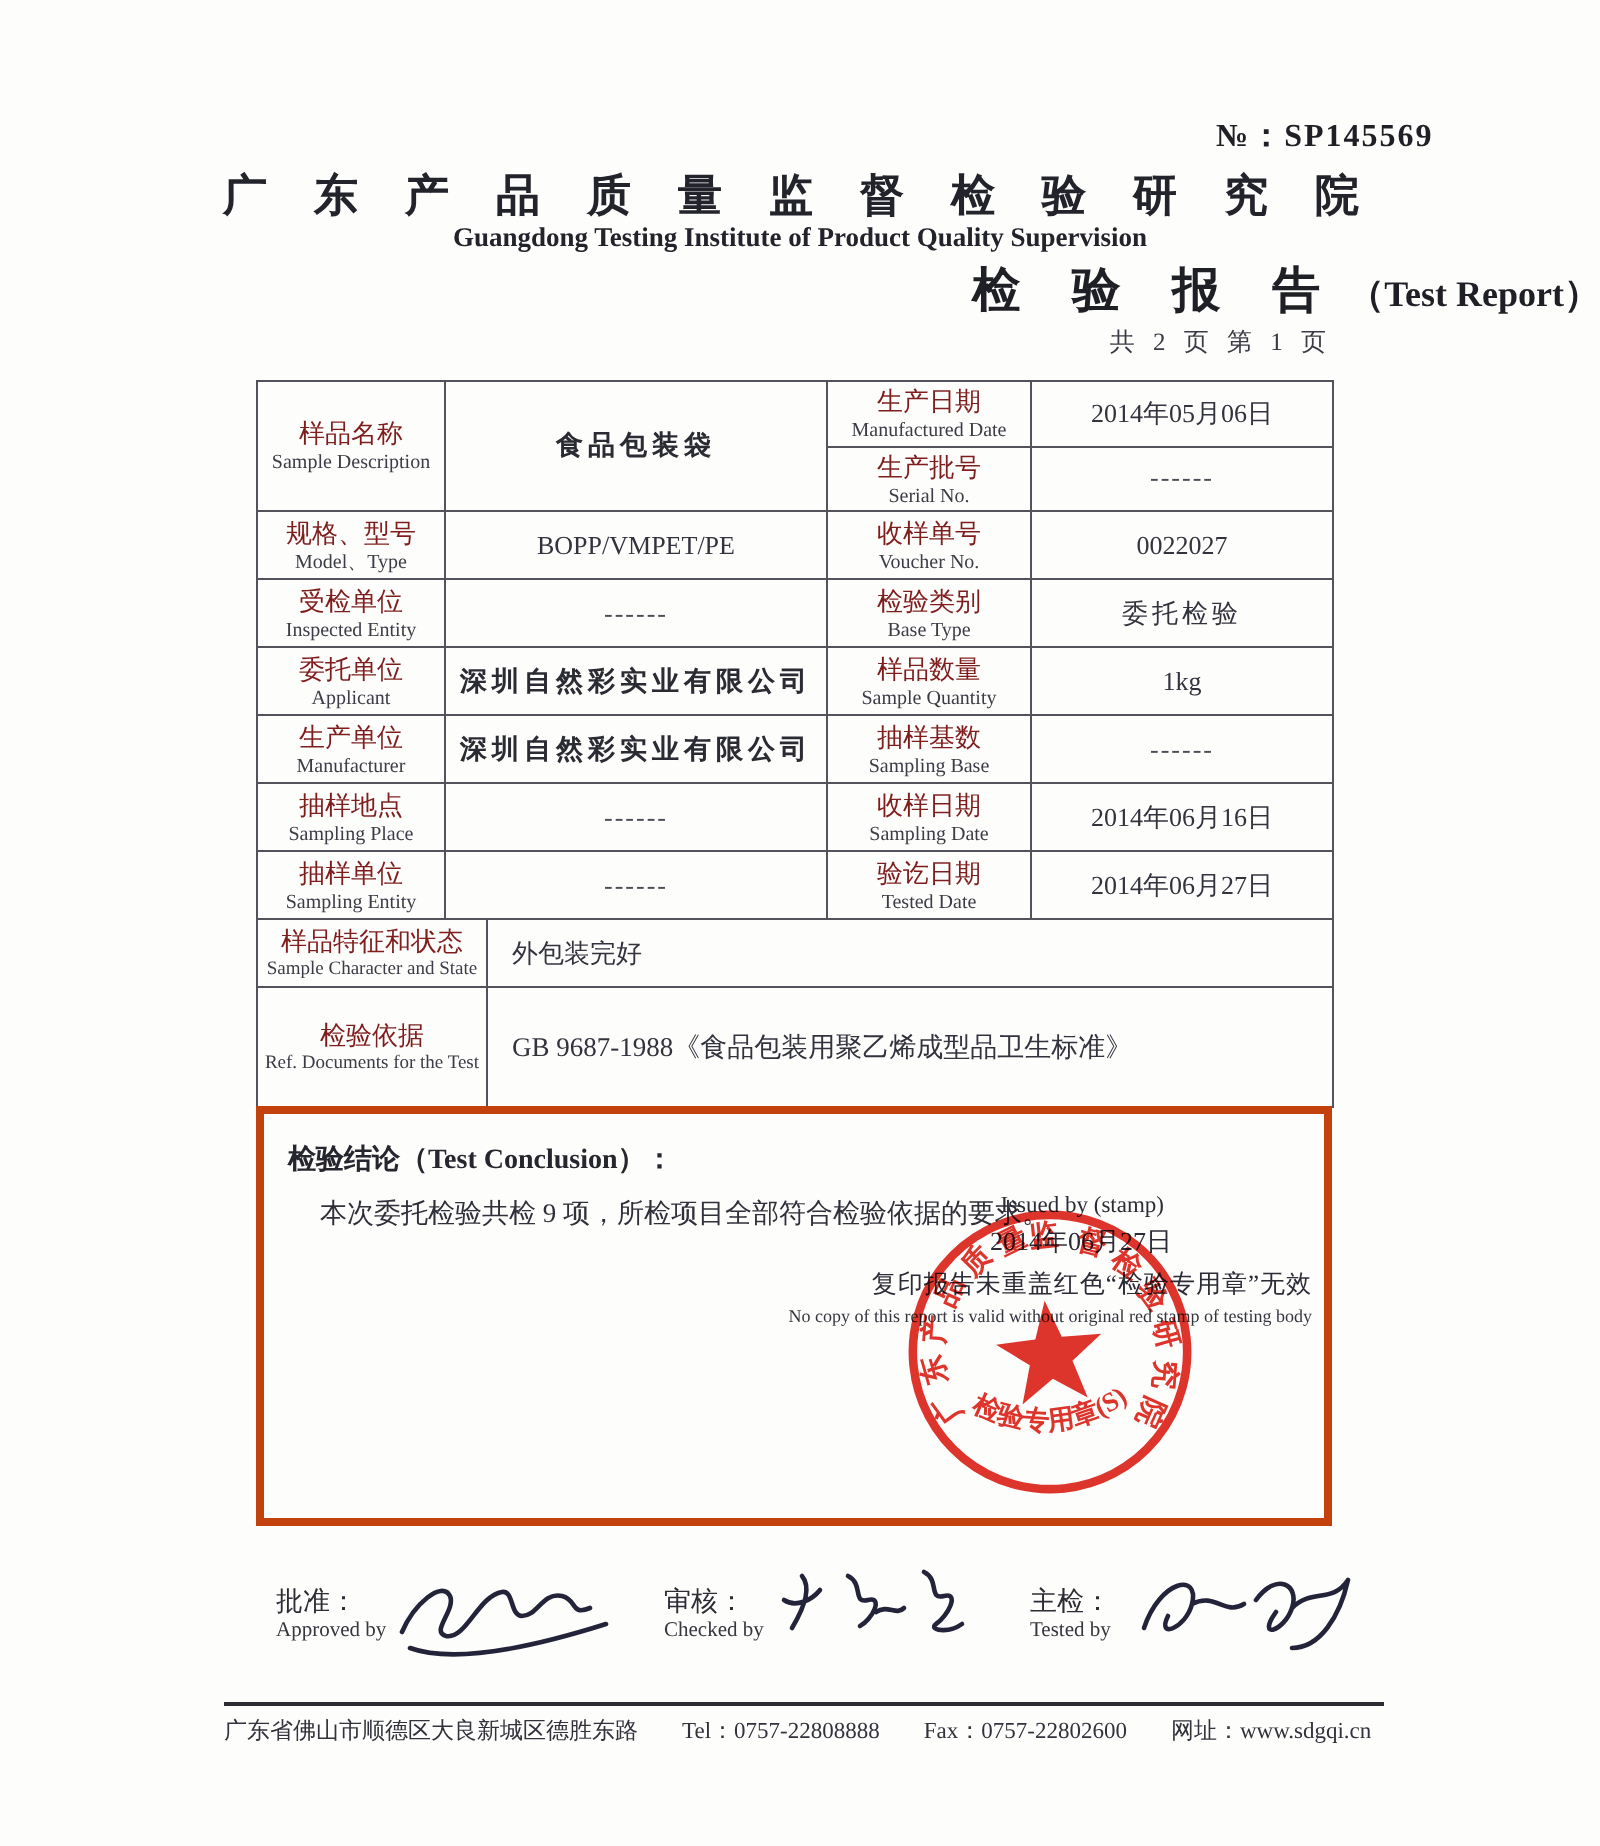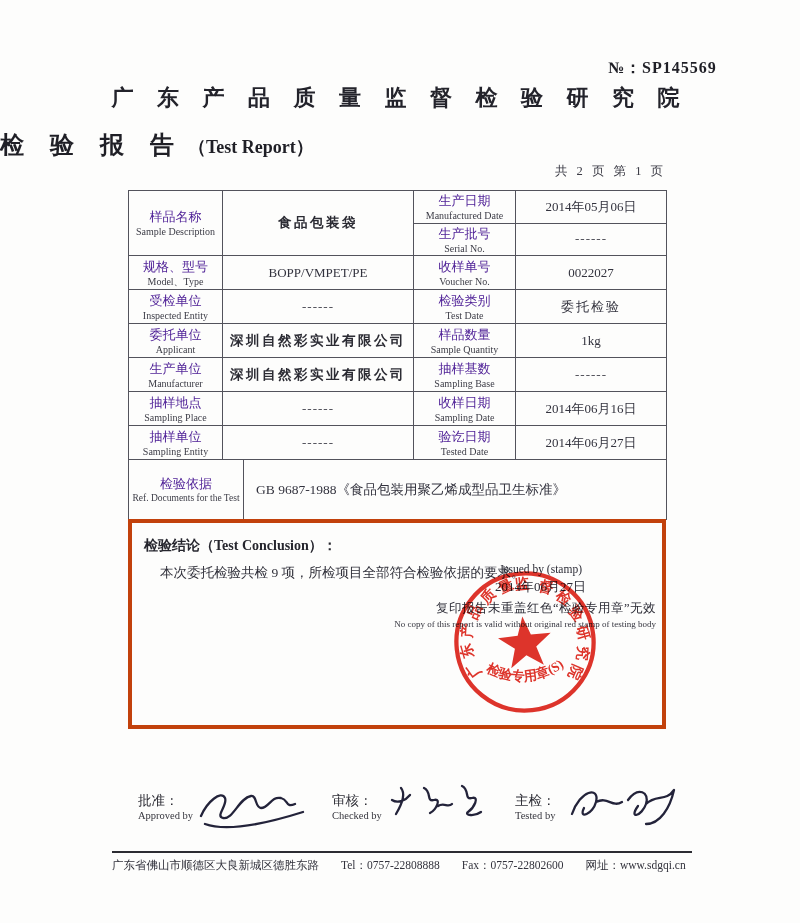--- a/index.html
+++ b/index.html
@@ -5,30 +5,30 @@
   html,body{margin:0;padding:0;background:#ffffff;}
   .page{
     position:relative;width:800px;height:923px;background:#fdfdfc;overflow:hidden;
     font-family:"Liberation Serif","DejaVu Serif",serif;color:#2e2e34;
   }
   .abs{position:absolute;}
   
   .report-no{top:58px;left:608px;font-size:16px;font-weight:bold;letter-spacing:1px;color:#1f1f26;}
   .inst-zh{top:83px;left:0;width:800px;text-align:center;font-size:22px;font-weight:bold;letter-spacing:9px;color:#23232b;}
   .inst-en{top:111px;left:0;width:800px;text-align:center;font-size:13.5px;font-weight:bold;color:#23232b;}
-  .doc-title{top:129px;left:0;width:800px;text-align:left;font-weight:bold;color:#1f1f26;}
+  .doc-title{top:129px;left:0;width:800px;text-align:right;font-weight:bold;color:#1f1f26;}
   .doc-title .zh{font-size:24px;letter-spacing:10px;}
   .doc-title .en{font-size:18px;letter-spacing:0;}
   .pagination{top:163px;left:0;width:666px;text-align:right;font-size:12.5px;letter-spacing:3px;color:#3a3a44;}
   
   .tables{position:absolute;left:128px;top:190px;width:538px;}
   table{border-collapse:collapse;table-layout:fixed;width:538px;}
   td{border:1px solid #53535c;padding:1px 3px;text-align:center;vertical-align:middle;overflow:hidden;}
   .t-wide,.t-remarks,.conclusion-box{margin-top:-1px;}
-  .lblc .zh{display:block;font-size:13px;color:#4c1d95;}
+  .lblc .zh{display:block;font-size:13px;color:#7f1d1d;}
   .lblc .en{display:block;font-size:10px;color:#3c3c46;line-height:1.15;}
   .val{font-size:13px;color:#33333e;}
   .val.strong{font-weight:bold;letter-spacing:2.5px;font-size:13.5px;color:#2b2b33;}
   .val.dash{color:#4c4c55;letter-spacing:1px;}
   .val.left{text-align:left;padding-left:12px;}
   .conclusion-box{position:relative;border:4px solid #c2410c;height:202px;}
   .c-head{padding:14px 0 0 12px;font-size:14px;font-weight:bold;color:#26262e;}
   .c-body{padding:9px 0 0 28px;font-size:13.5px;color:#30303a;}
   .seal-lines{position:absolute;top:38px;right:6px;width:330px;text-align:right;color:#2c2c36;}
   .seal-lines .l1{font-size:13px;padding-right:78px;letter-spacing:1px;}
@@ -50,20 +50,21 @@
   .footer-rule{top:851px;left:112px;width:580px;height:2px;background:#2c2c32;}
   .footer{top:858px;left:112px;width:584px;display:flex;gap:22px;font-size:11.5px;color:#32323c;white-space:nowrap;}
 </style>
 </head>
 <body>
 
 <div class="page">
 
   <div class="abs report-no">№：SP145569</div>
   <div class="abs inst-zh">广 东 产 品 质 量 监 督 检 验 研 究 院</div>
+  <div class="abs inst-en">Guangdong Testing Institute of Product Quality Supervision</div>
   <div class="abs doc-title">
     <span class="zh">检 验 报 告</span>
     <span class="en">（Test Report）</span>
   </div>
   <div class="abs pagination">共 2 页 第 1 页</div>
 
   <div class="tables">
     <table class="t-main">
       <colgroup>
           <col style="width:94px">
@@ -104,21 +105,21 @@
         <td class="val">0022027</td>
       </tr>
       <tr>
         <td class="lblc" style="height:31px">
           <span class="zh">受检单位</span>
           <span class="en">Inspected Entity</span>
             </td>
         <td class="val dash">------</td>
         <td class="lblc">
           <span class="zh">检验类别</span>
-          <span class="en">Test Date</span>
+          <span class="en">Base Type</span>
             </td>
         <td class="val" style="letter-spacing:2px">委托检验</td>
       </tr>
       <tr>
         <td class="lblc" style="height:31px">
           <span class="zh">委托单位</span>
           <span class="en">Applicant</span>
             </td>
         <td class="val strong">深圳自然彩实业有限公司</td>
         <td class="lblc">
@@ -165,20 +166,27 @@
       </tr>
     </tbody>
       </table>
 
     <table class="t-wide">
       <colgroup>
           <col style="width:115px">
           <col style="width:423px">
         </colgroup>
       <tbody>
+          <tr>
+        <td class="lblc" style="height:31px">
+          <span class="zh">样品特征和状态</span>
+          <span class="en" style="font-size:9.5px">Sample Character and State</span>
+            </td>
+        <td class="val left">外包装完好</td>
+      </tr>
       <tr>
         <td class="lblc" style="height:57px">
           <span class="zh">检验依据</span>
           <span class="en" style="font-size:9.5px">Ref. Documents for the Test</span>
             </td>
         <td class="val left" style="font-size:13.5px">GB 9687-1988《食品包装用聚乙烯成型品卫生标准》</td>
       </tr>
     </tbody>
       </table>
 

